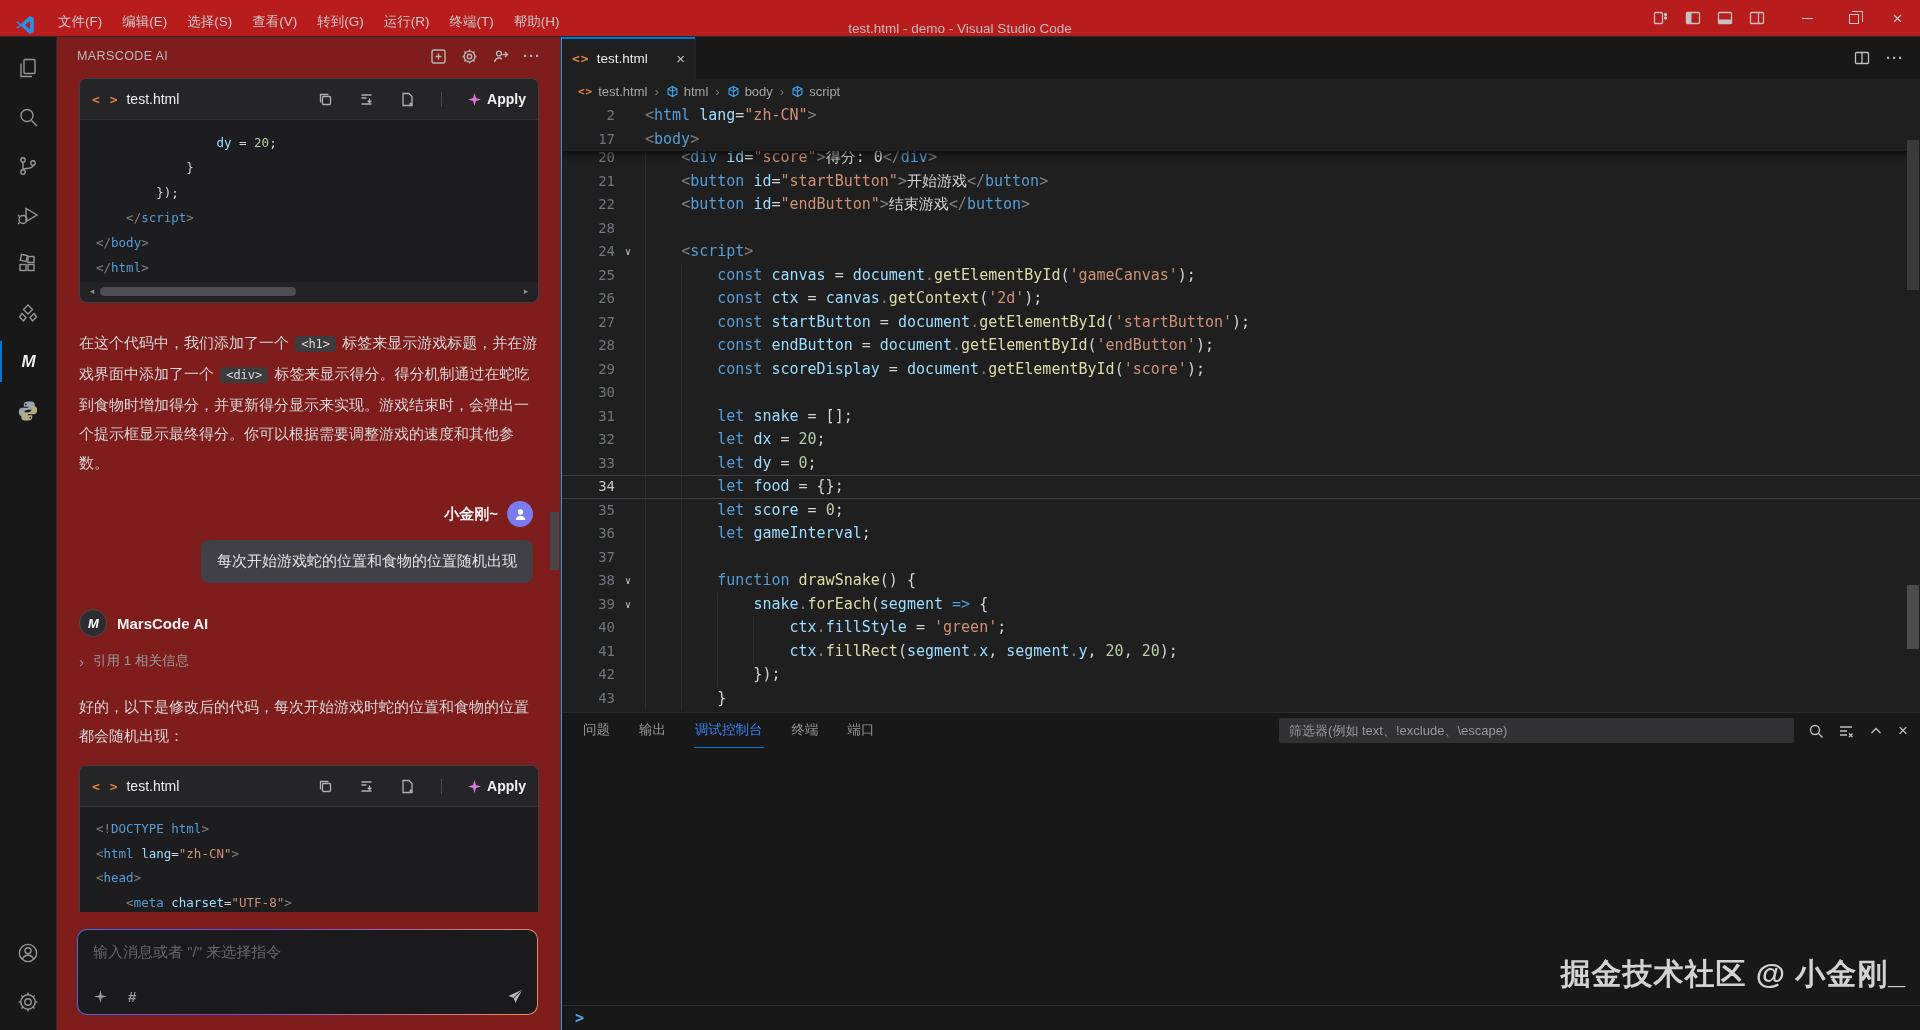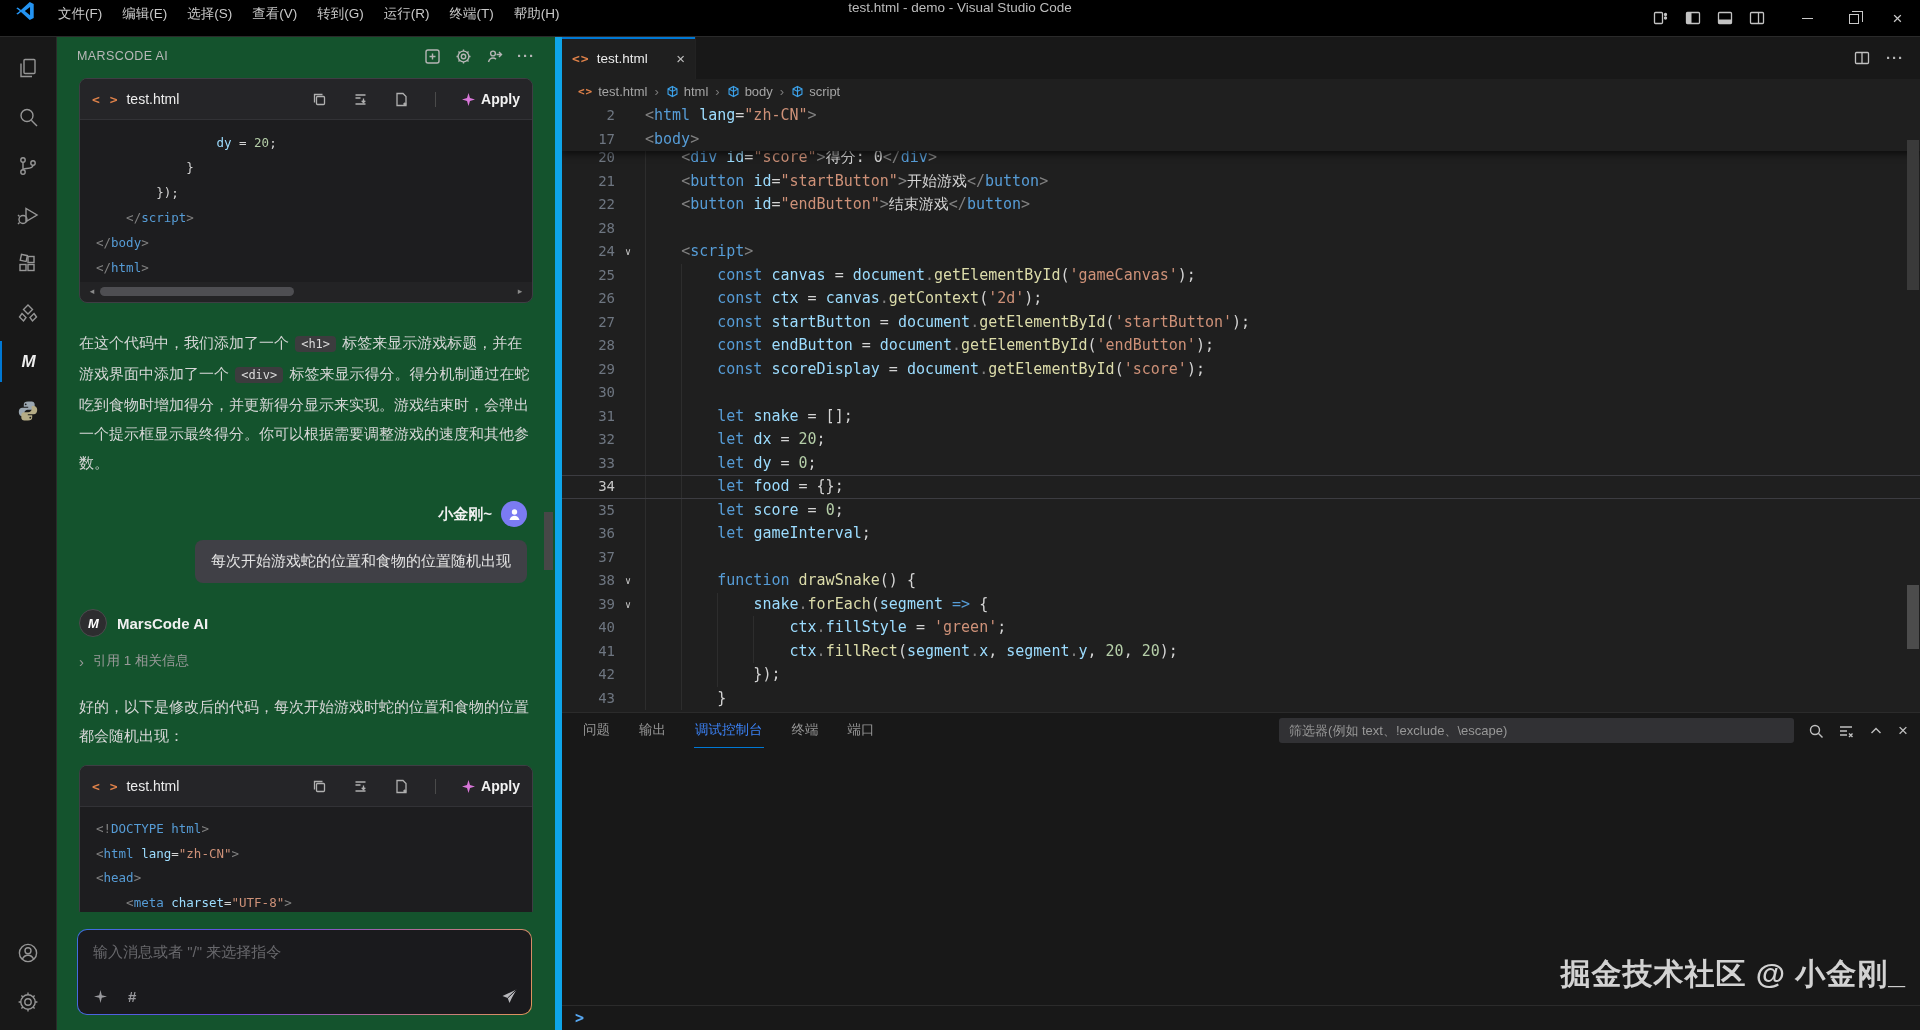--- a/index.html
+++ b/index.html
@@ -2,21 +2,21 @@
 <html><head>
 <meta charset="utf-8">
 <style>
   *{margin:0;padding:0;box-sizing:border-box}
   html,body{width:1920px;height:1030px;overflow:hidden;background:#111}
   body{font-family:"Liberation Sans",sans-serif;color:#ccc;-webkit-font-smoothing:antialiased}
   .app{position:relative;width:1920px;height:1030px;background:#181818}
   svg{display:block}
 
   
-  .titlebar{height:37px;background:#000000;border-bottom:1px solid #2a2a2a;display:flex;align-items:flex-start;position:relative}
+  .titlebar{height:37px;background:#b91c1c;border-bottom:1px solid #2a2a2a;display:flex;align-items:flex-end;position:relative}
   .vslogo{margin-left:14px;width:22px;height:22px;flex:none}
   .menubar{display:flex;margin-left:12px}
   .menu-item{padding:5px 10px;font-size:13.5px;color:#c9c9c9;border-radius:5px;cursor:default;white-space:nowrap}
   .win-title{position:absolute;left:50%;transform:translateX(-50%);font-size:13.5px;color:#bdbdbd;white-space:nowrap}
   .tb-right{margin-left:auto;display:flex;align-items:center;height:100%}
   .layout-icons{display:flex;gap:16px;margin-right:20px;align-items:center}
   .layout-icons svg{width:16px;height:16px;stroke:#c3c3c3;fill:none;stroke-width:1.3}
   .ctl{width:45px;height:37px;display:flex;align-items:center;justify-content:center;color:#c9c9c9}
   .min-bar{width:11px;height:1px;background:#c9c9c9}
   .restore{width:10px;height:10px;border:1px solid #c9c9c9;position:relative;margin-top:2px;margin-right:-2px}
@@ -28,21 +28,21 @@
 
   
   .activitybar{width:57px;flex:none;background:#181818;border-right:1px solid #2a2a2a;display:flex;flex-direction:column;align-items:center;padding-top:6px}
   .act-item{width:57px;height:49px;display:flex;align-items:center;justify-content:center;position:relative;color:#898989}
   .act-item svg{width:24px;height:24px;stroke:#969696;fill:none;stroke-width:1.4}
   .act-item.active::before{content:"";position:absolute;left:0;top:4px;bottom:4px;width:2px;background:#0078d4}
   .m-glyph{font-weight:800;font-style:italic;font-size:17px;color:#ededed;letter-spacing:-1px}
   .act-bottom{margin-top:auto;padding-bottom:4px;width:100%;display:flex;flex-direction:column;align-items:center}
 
   
-  .sidebar{width:505px;flex:none;position:relative;background:#14532d;border-right:7px solid #0ea5e9;overflow:hidden}
+  .sidebar{width:505px;flex:none;position:relative;background:#7f1d1d;border-right:1px solid #0ea5e9;overflow:hidden}
   .sb-head{height:38px;display:flex;align-items:center;padding:0 20px}
   .sb-title{font-size:12.5px;color:#b8b8b8;letter-spacing:.4px}
   .sb-actions{margin-left:auto;display:flex;align-items:center;gap:14px}
   .sb-actions svg{width:17px;height:17px;stroke:#b5b5b5;fill:none;stroke-width:1.4}
   .dots{color:#b5b5b5;font-size:15px;font-weight:700;letter-spacing:1px;line-height:10px}
   .sb-body{position:absolute;top:38px;left:0;right:0;bottom:118px;padding:3px 22px 0;overflow:hidden}
 
   .code-card{background:#232325;border:1px solid #3e3e44;border-radius:8px;overflow:hidden}
   .card-head{height:40px;display:flex;align-items:center;padding:0 12px;background:#252528}
   .angle{color:#e0824a;font-family:"DejaVu Sans Mono",monospace;font-weight:700;font-size:13px;letter-spacing:1px}

